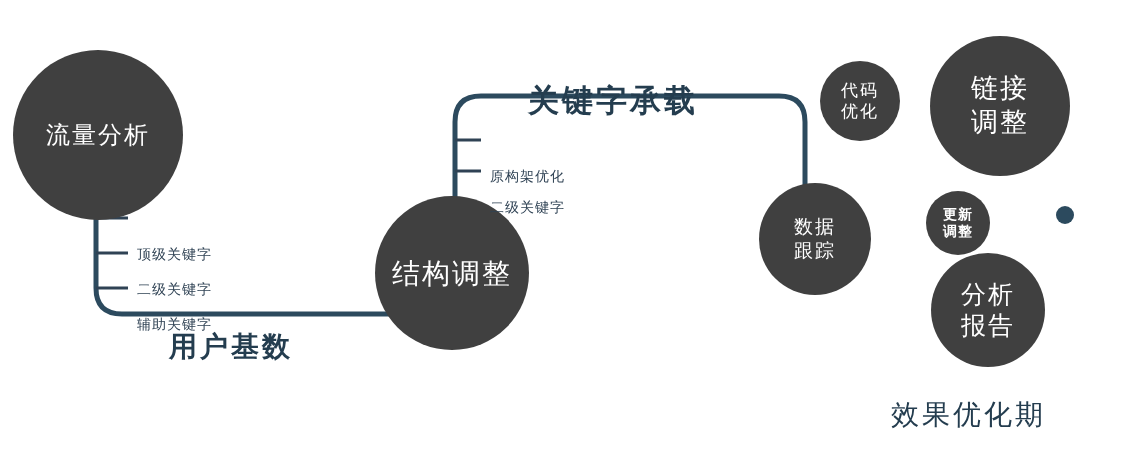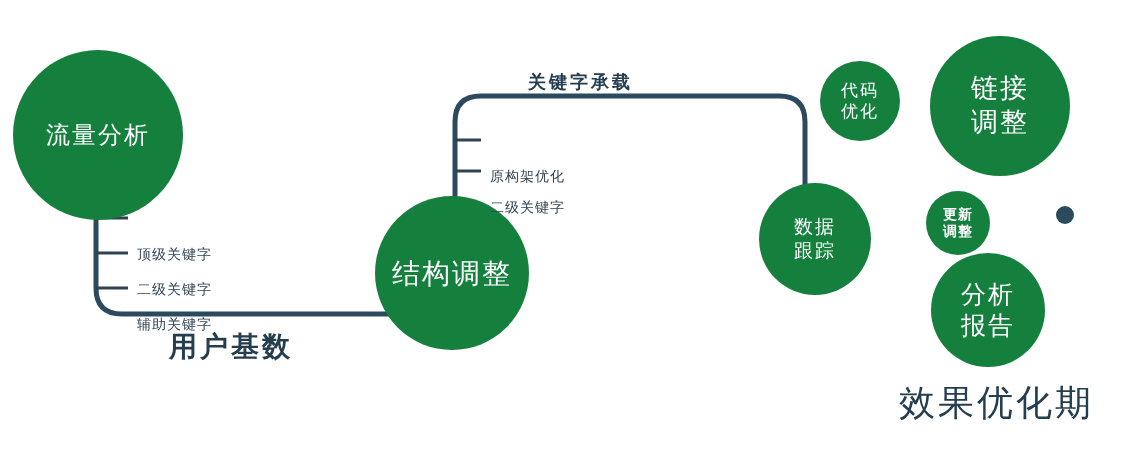--- a/index.html
+++ b/index.html
@@ -18,21 +18,21 @@
   .connectors {
     position: absolute;
     left: 0;
     top: 0;
     width: 1130px;
     height: 450px;
   }
   .node {
     position: absolute;
     border-radius: 50%;
-    background: #15803d;
+    background: #404040;
     color: #ffffff;
     display: flex;
     align-items: center;
     justify-content: center;
     white-space: pre-line;
     letter-spacing: 2px;
     line-height: 1.25;
   }
   .node-traffic   { left: 13px;  top: 50px;  width: 170px; height: 170px; font-size: 24px; }
   .node-structure { left: 375px; top: 196px; width: 154px; height: 154px; font-size: 28px; }
@@ -51,22 +51,22 @@
     background: #2c4a5e;
   }
   .edge-label {
     position: absolute;
     color: #243d4f;
     font-weight: bold;
     letter-spacing: 3px;
     white-space: nowrap;
   }
   .label-user-base    { left: 169px; top: 328px; font-size: 28px; }
-  .label-keyword-load { left: 528px; top: 70px;  font-size: 18px; }
-  .caption            { left: 891px; top: 379px; font-size: 36px; color: #243d4f; position: absolute; letter-spacing: 3px; white-space: nowrap; margin-left: 8px; }
+  .label-keyword-load { left: 528px; top: 80px;  font-size: 31px; }
+  .caption            { left: 891px; top: 396px; font-size: 28px; color: #243d4f; position: absolute; letter-spacing: 3px; white-space: nowrap; }
   .tick-label {
     position: absolute;
     color: #2f4254;
     font-size: 14px;
     letter-spacing: 1px;
     white-space: nowrap;
     margin-top: 36px;
   }
   .tick-l1 { left: 137px; top: 210px; }
   .tick-l2 { left: 137px; top: 245px; }

